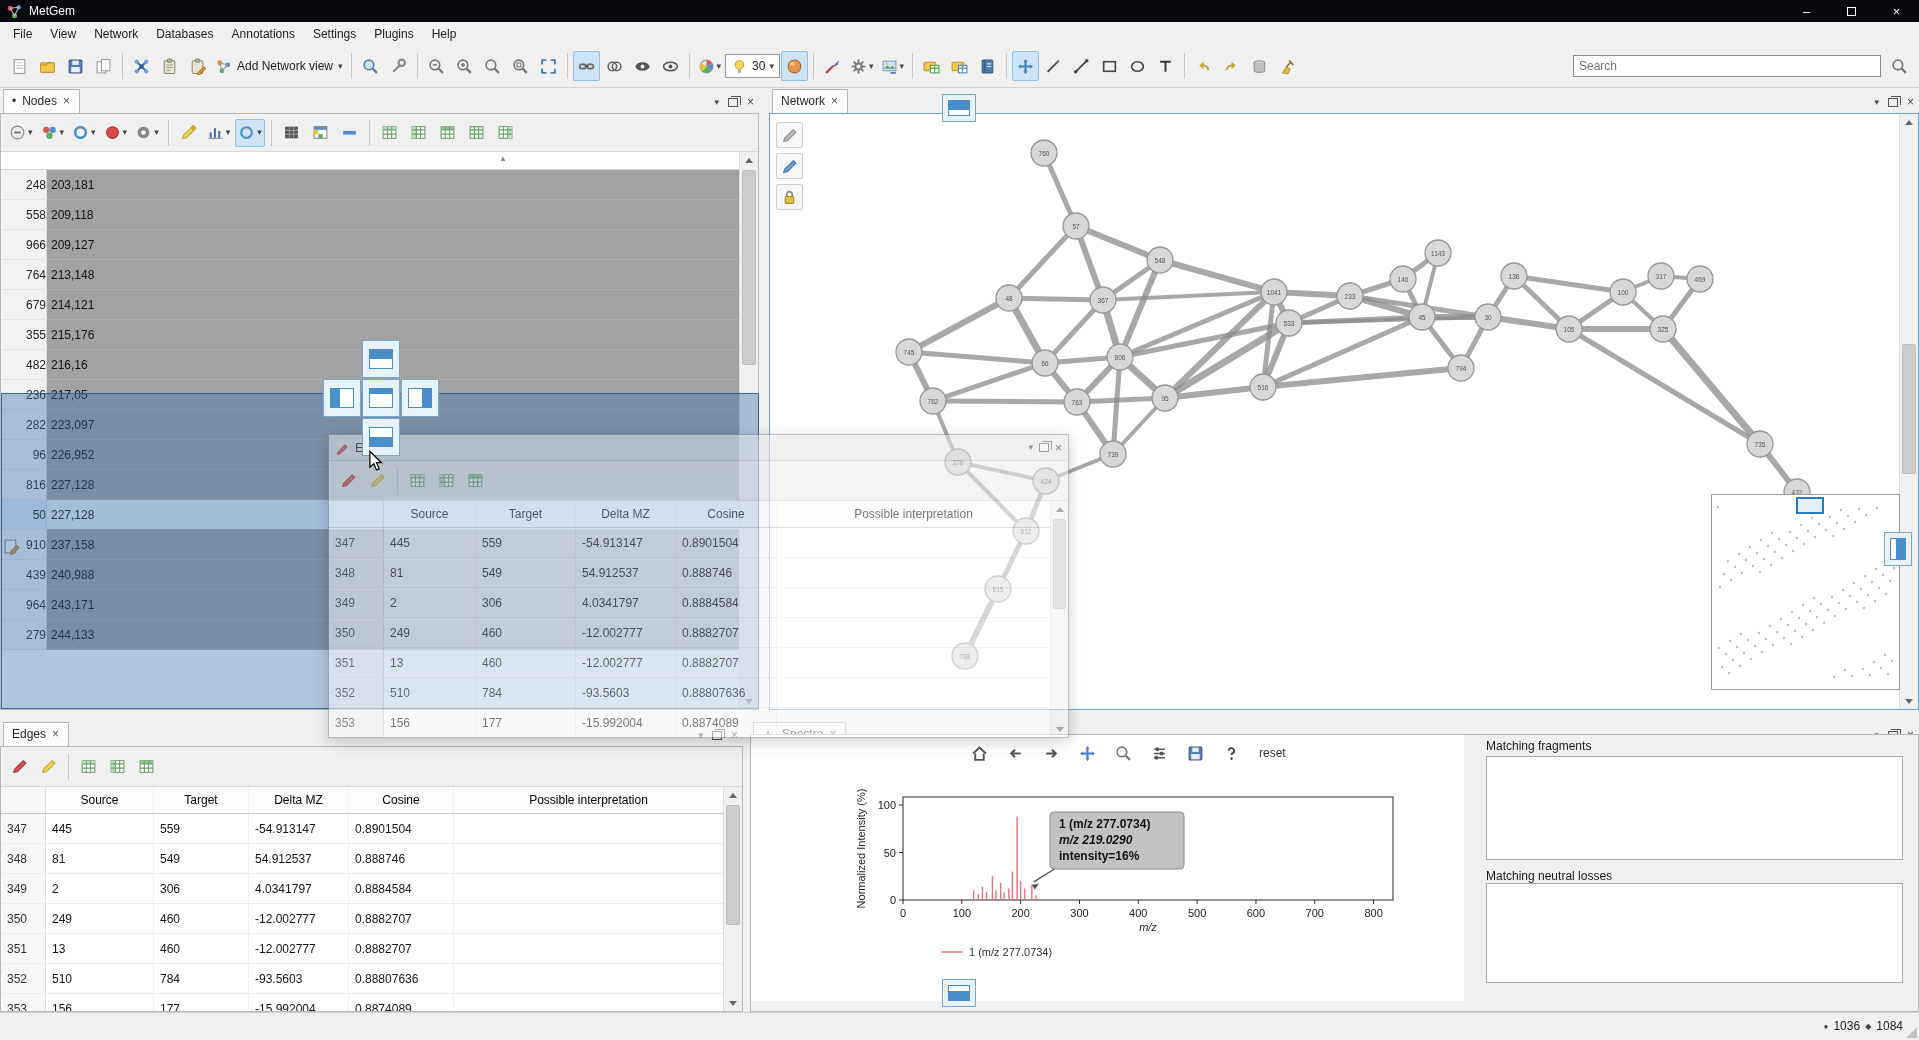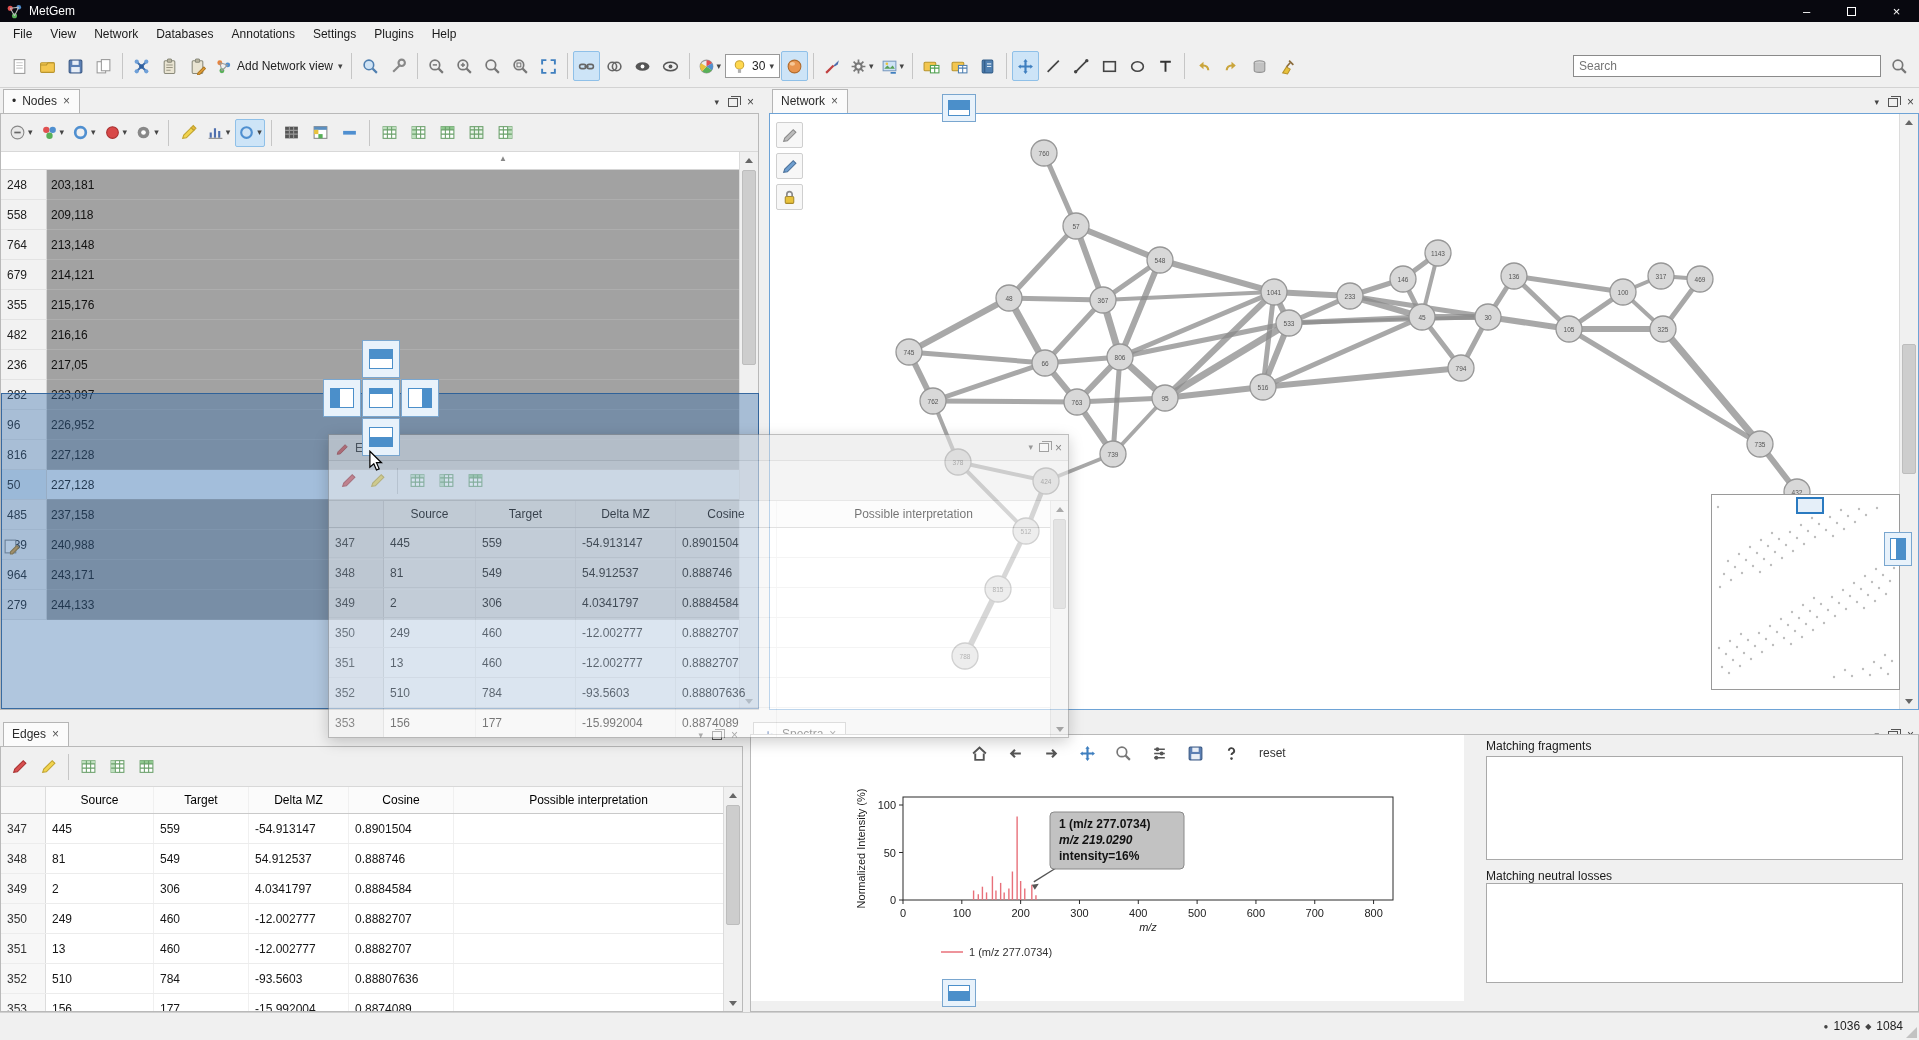--- a/index.html
+++ b/index.html
@@ -42,21 +42,21 @@
   .float-btn::before { content:''; position:absolute; left:2px; top:-3px; width:9px; height:8px; border:1px solid #555; border-bottom:none; border-left:none; }
   .dock-body { position:absolute; left:0; right:0; top:25px; bottom:0; background:#fff; border:1px solid #b9b9b9; }
   .panel-toolbar { display:flex; align-items:center; gap:2px; padding:3px 5px; background:#f0f0f0; border-bottom:1px solid #d8d8d8; height:38px; }
   .panel-toolbar .tbtn { height:28px; }
 
   
   #nodes-table { position:absolute; left:0; right:19px; top:38px; bottom:0; overflow:hidden; background:#fff; }
   #nodes-header { height:18px; background:#fff; border-bottom:1px solid #d5d5d5; position:relative; color:#888; }
   #nodes-header .sortmark { position:absolute; left:498px; top:2px; font-size:8px; }
   .nrow { display:flex; height:30px; }
-  .nrow-head { width:46px; background:#f2f2f2; border-right:1px solid #d5d5d5; border-bottom:1px solid #e3e3e3; padding:8px 0 0 6px; color:#222; flex:none; }
+  .nrow-head { width:46px; background:#f2f2f2; border-right:1px solid #d5d5d5; border-bottom:1px solid #e3e3e3; padding:8px 0 0 6px; color:#222; flex:none;text-align:right; }
   .nrow-cell { flex:1; background:#a2a2a2; border-bottom:1px solid #aeaeae; padding:8px 0 0 4px; color:#111; }
   .nrow.current .nrow-cell { background:#e9f2fb; }
   .nrow.current .nrow-head { background:#dce9f6; }
 
   
   .vscroll { position:absolute; right:0; width:19px; background:#f0f0f0; border-left:1px solid #dcdcdc; }
   .vscroll .arr { position:absolute; left:0; right:0; height:16px; display:flex; align-items:center; justify-content:center; }
   .tri-up { width:0; height:0; border-left:4px solid transparent; border-right:4px solid transparent; border-bottom:5px solid #666; }
   .tri-down { width:0; height:0; border-left:4px solid transparent; border-right:4px solid transparent; border-top:5px solid #666; }
   .vthumb { position:absolute; left:2px; right:2px; background:#cdcdcd; border:1px solid #bdbdbd; border-radius:2px; }
@@ -662,20 +662,24 @@
             <span class="sortmark">▲</span>
           </div>
         <div id="nodes-rows">
             <div class="nrow">
               <div class="nrow-head">248</div>
               <div class="nrow-cell">203,181</div>
             </div>
             <div class="nrow">
               <div class="nrow-head">558</div>
               <div class="nrow-cell">209,118</div>
+            </div>
+            <div class="nrow">
+              <div class="nrow-head">966</div>
+              <div class="nrow-cell">209,127</div>
             </div>
             <div class="nrow">
               <div class="nrow-head">764</div>
               <div class="nrow-cell">213,148</div>
             </div>
             <div class="nrow">
               <div class="nrow-head">679</div>
               <div class="nrow-cell">214,121</div>
             </div>
             <div class="nrow">
@@ -700,21 +704,21 @@
             </div>
             <div class="nrow">
               <div class="nrow-head">816</div>
               <div class="nrow-cell">227,128</div>
             </div>
             <div class="nrow current">
               <div class="nrow-head">50</div>
               <div class="nrow-cell">227,128</div>
             </div>
             <div class="nrow">
-              <div class="nrow-head">485</div>
+              <div class="nrow-head">910</div>
               <div class="nrow-cell">237,158</div>
             </div>
             <div class="nrow">
               <div class="nrow-head">439</div>
               <div class="nrow-cell">240,988</div>
             </div>
             <div class="nrow">
               <div class="nrow-head">964</div>
               <div class="nrow-cell">243,171</div>
             </div>

